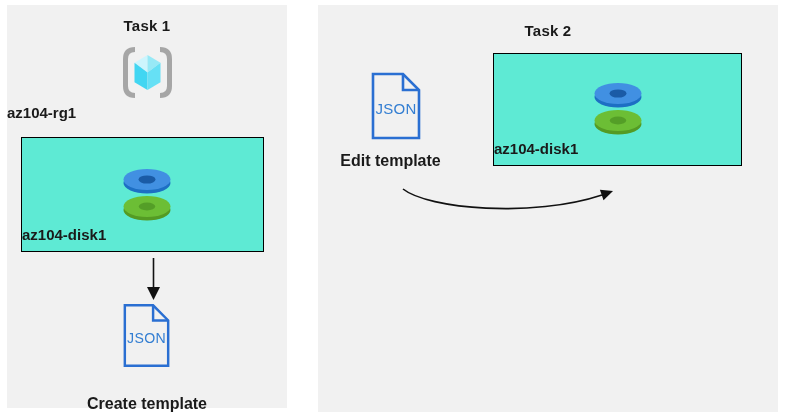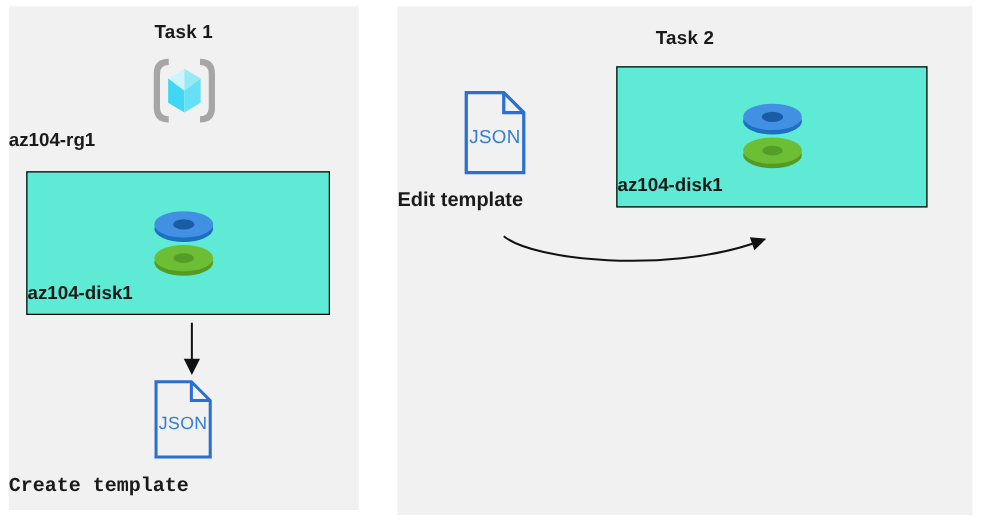--- a/index.html
+++ b/index.html
@@ -3,31 +3,31 @@
 <meta charset="utf-8">
 <style>
   html,body{margin:0;padding:0;background:#ffffff;}
   body{width:785px;height:419px;position:relative;font-family:"Liberation Sans",sans-serif;overflow:hidden;}
   .panel{position:absolute;background:#f1f1f1;}
   .panel-left{left:7px;top:5px;width:280px;height:403px;}
   .panel-right{left:318px;top:5px;width:460px;height:407px;}
   .abs{position:absolute;}
   .title{width:100%;text-align:center;font-size:15px;font-weight:700;color:#1a1a1a;letter-spacing:.2px;}
   .label{width:100%;text-align:left;font-size:15px;font-weight:700;color:#1a1a1a;}
-  .step-label{font-size:16px;font-weight:700;color:#1a1a1a;}
+  .step-label{font-size:16px;font-weight:700;color:#1a1a1a;text-align:center;}
   .disk-box{position:absolute;border:1.5px solid #000;background:#5eead4;}
   .t1-title{top:12px;}
   .t1-rg-icon{left:113px;top:41px;width:55px;height:53px;}
   .t1-rg-label{top:99px;}
   .t1-box{left:14px;top:132px;width:241px;height:113px;}
   .t1-disk-icon{left:100px;top:30px;width:50px;height:53px;}
   .t1-disk-label{top:88px;}
   .t1-down-arrow{left:138px;top:253px;width:17px;height:42px;}
   .t1-json-icon{left:115px;top:297px;width:49px;height:67px;}
-  .t1-create-label{left:0;top:375px;width:100%;font-family:Liberation Mono, monospace;}
+  .t1-create-label{left:0;top:390px;width:100%;}
   .t2-title{top:17px;}
   .t2-json-icon{left:52px;top:66px;width:52px;height:70px;}
   .t2-edit-label{left:0px;top:147px;width:145px;}
   .t2-box{left:175px;top:48px;width:247px;height:111px;}
   .t2-disk-icon{left:99px;top:28px;width:50px;height:53px;}
   .t2-disk-label{top:86px;}
   .t2-curve-arrow{left:80px;top:170px;width:230px;height:50px;}
   .t2-deploy-label{left:125px;top:214px;width:120px;}
   svg{display:block;}
   .json-doc-text{font-family:"Liberation Sans",sans-serif;font-size:15px;font-weight:400;letter-spacing:.3px;}

